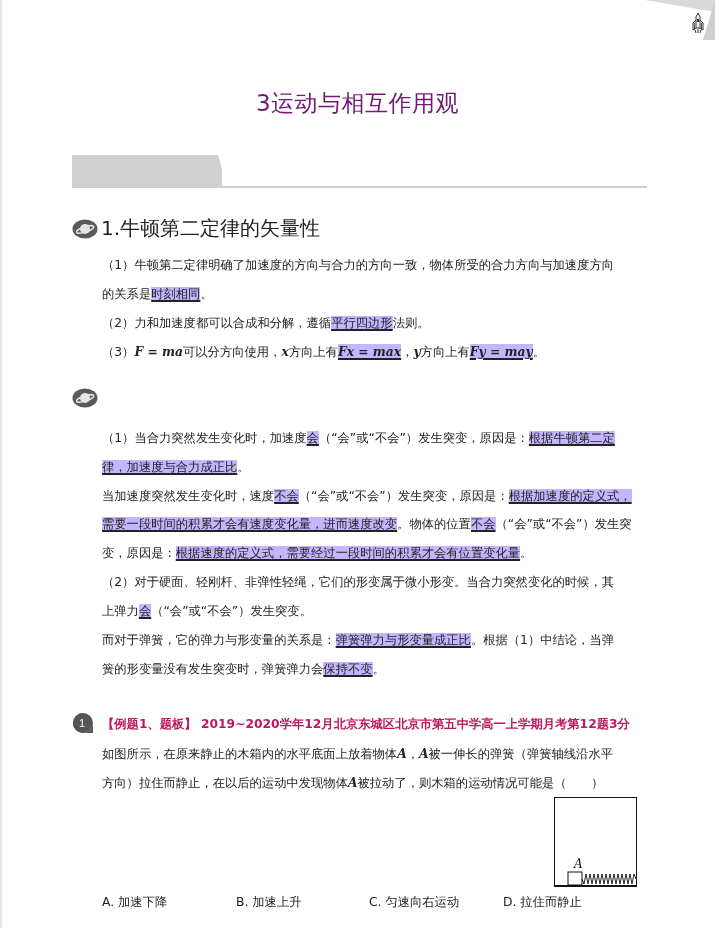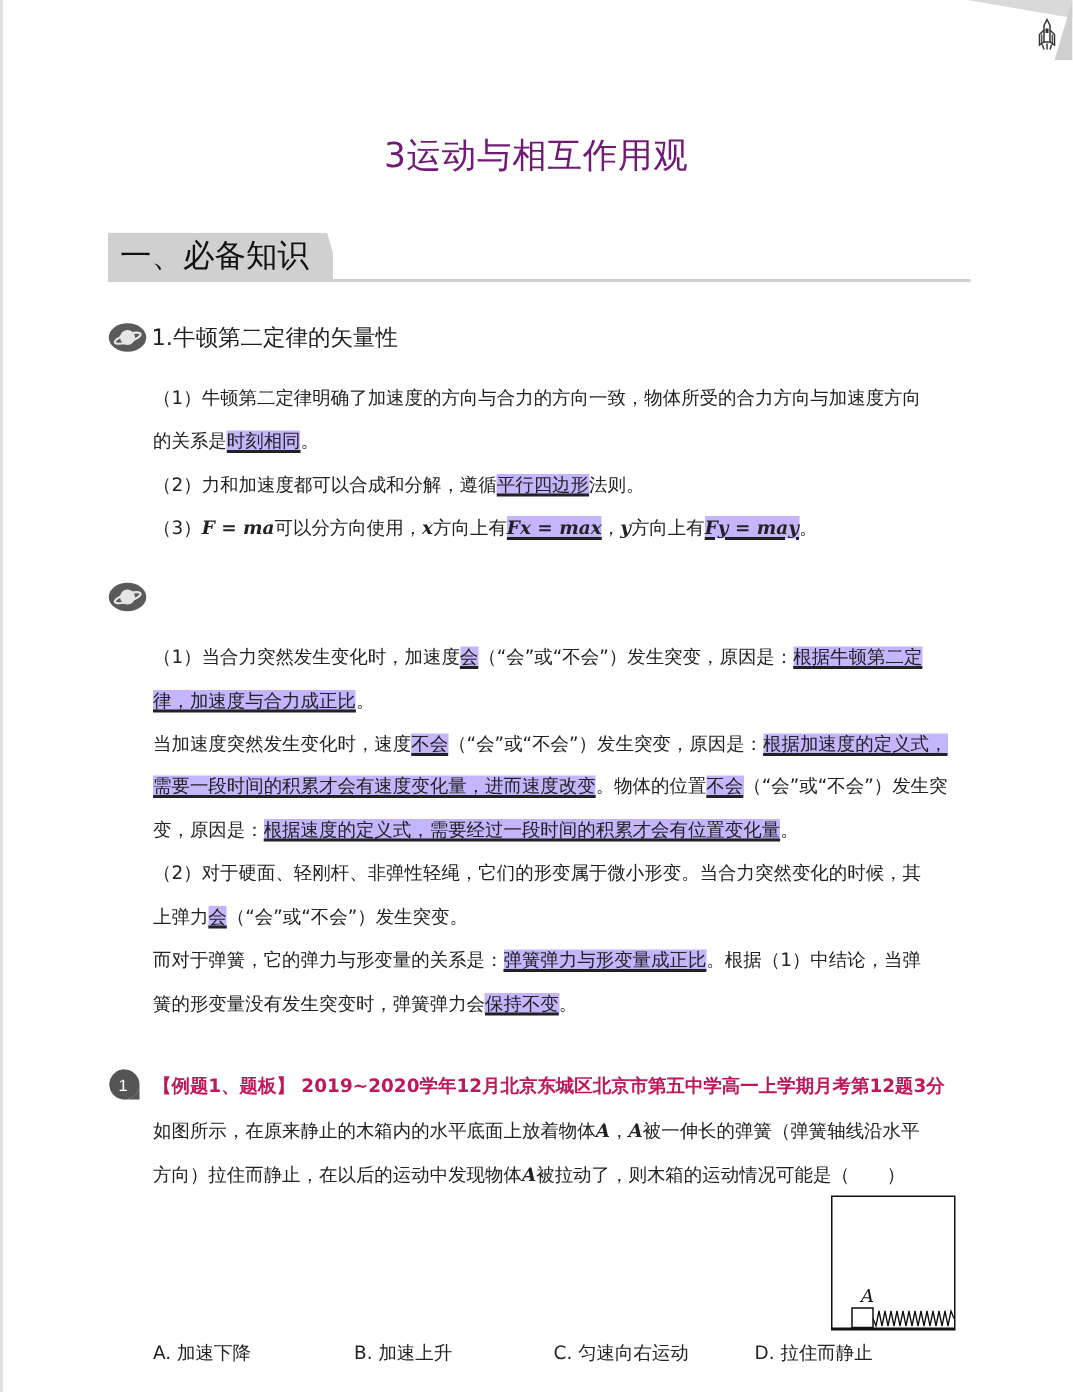--- a/index.html
+++ b/index.html
@@ -11,21 +11,21 @@
   .corner2 { position:absolute; right:0; top:0; width:0; height:0;
             border-top:40px solid transparent; border-right:12px solid #cfcfcf; }
   .rocket { position:absolute; left:690px; top:12px; width:16px; height:22px; }
   .title { position:absolute; left:0; width:715px; top:88px; text-align:center;
            font-size:23px; color:#701a75; letter-spacing:0.5px; }
   .section { position:absolute; left:72px; top:155px; width:575px; height:33px; }
   .section .tab { position:absolute; left:0; top:0; height:31px; width:150px; background:#d0d0d0;
            clip-path:polygon(0 0, 146px 0, 155px 31px, 0 31px); }
   .section .tab-label { position:absolute; left:8px; top:1px; font-size:21px; color:#111; }
   .section .rule { position:absolute; left:0; top:31px; width:575px; height:2px; background:#cfcfcf; }
-  .h2 { position:absolute; left:72px; font-size:15px; color:#222; display:flex; align-items:center; }
+  .h2 { position:absolute; left:72px; font-size:20px; color:#222; display:flex; align-items:center; }
   .planet { width:26px; height:20px; margin-right:3px; }
   .p { position:absolute; left:102px; font-size:12.3px; line-height:16px; color:#222; white-space:nowrap; }
   .hl { background:#c4b5fd; text-decoration:underline; text-decoration-thickness:1.5px; text-underline-offset:2px; }
   .m { font-family:"DejaVu Serif","Liberation Serif",serif; font-style:italic; font-weight:bold; }
   .badge { position:absolute; left:72px; top:712px; width:22px; height:22px; }
   .qhead { position:absolute; left:102px; top:716px; font-size:12.3px; font-weight:bold; color:#be185d; white-space:nowrap; }
   .fig { position:absolute; left:554px; top:797px; width:83px; height:90px; border:1px solid #111; border-bottom:2px solid #111; box-sizing:border-box; }
   .opts { position:absolute; top:894px; font-size:12.3px; color:#222; white-space:nowrap; }
 </style>
 </head>
@@ -42,21 +42,20 @@
   <line x1="4.5" y1="11" x2="4.5" y2="18" stroke="#333" stroke-width="0.8"></line>
   <line x1="11.5" y1="11" x2="11.5" y2="18" stroke="#333" stroke-width="0.8"></line>
   <path d="M5 18 L6 21 M8 17 L8 21 M11 18 L10 21" stroke="#333" stroke-width="1"></path>
   <rect x="7" y="7" width="2" height="3" fill="#333"></rect>
 </svg>
 
 <div class="title">3运动与相互作用观</div>
 
 <div class="section">
   <div class="tab"></div>
-  <div class="tab-label">一、必备知识</div>
   <div class="rule"></div>
 </div>
 
 <div class="h2" style="top:215px;">
   <svg class="planet" viewBox="0 0 26 20">
     <ellipse cx="13" cy="10" rx="12.5" ry="9.5" fill="#5a5a5a"></ellipse>
     <circle cx="13" cy="10" r="5" fill="#e6e6e6"></circle>
     <ellipse cx="13" cy="10.5" rx="9" ry="2.6" fill="none" stroke="#e6e6e6" stroke-width="1.4" transform="rotate(-18 13 10)"></ellipse>
   </svg>
   <span>1.牛顿第二定律的矢量性</span>

